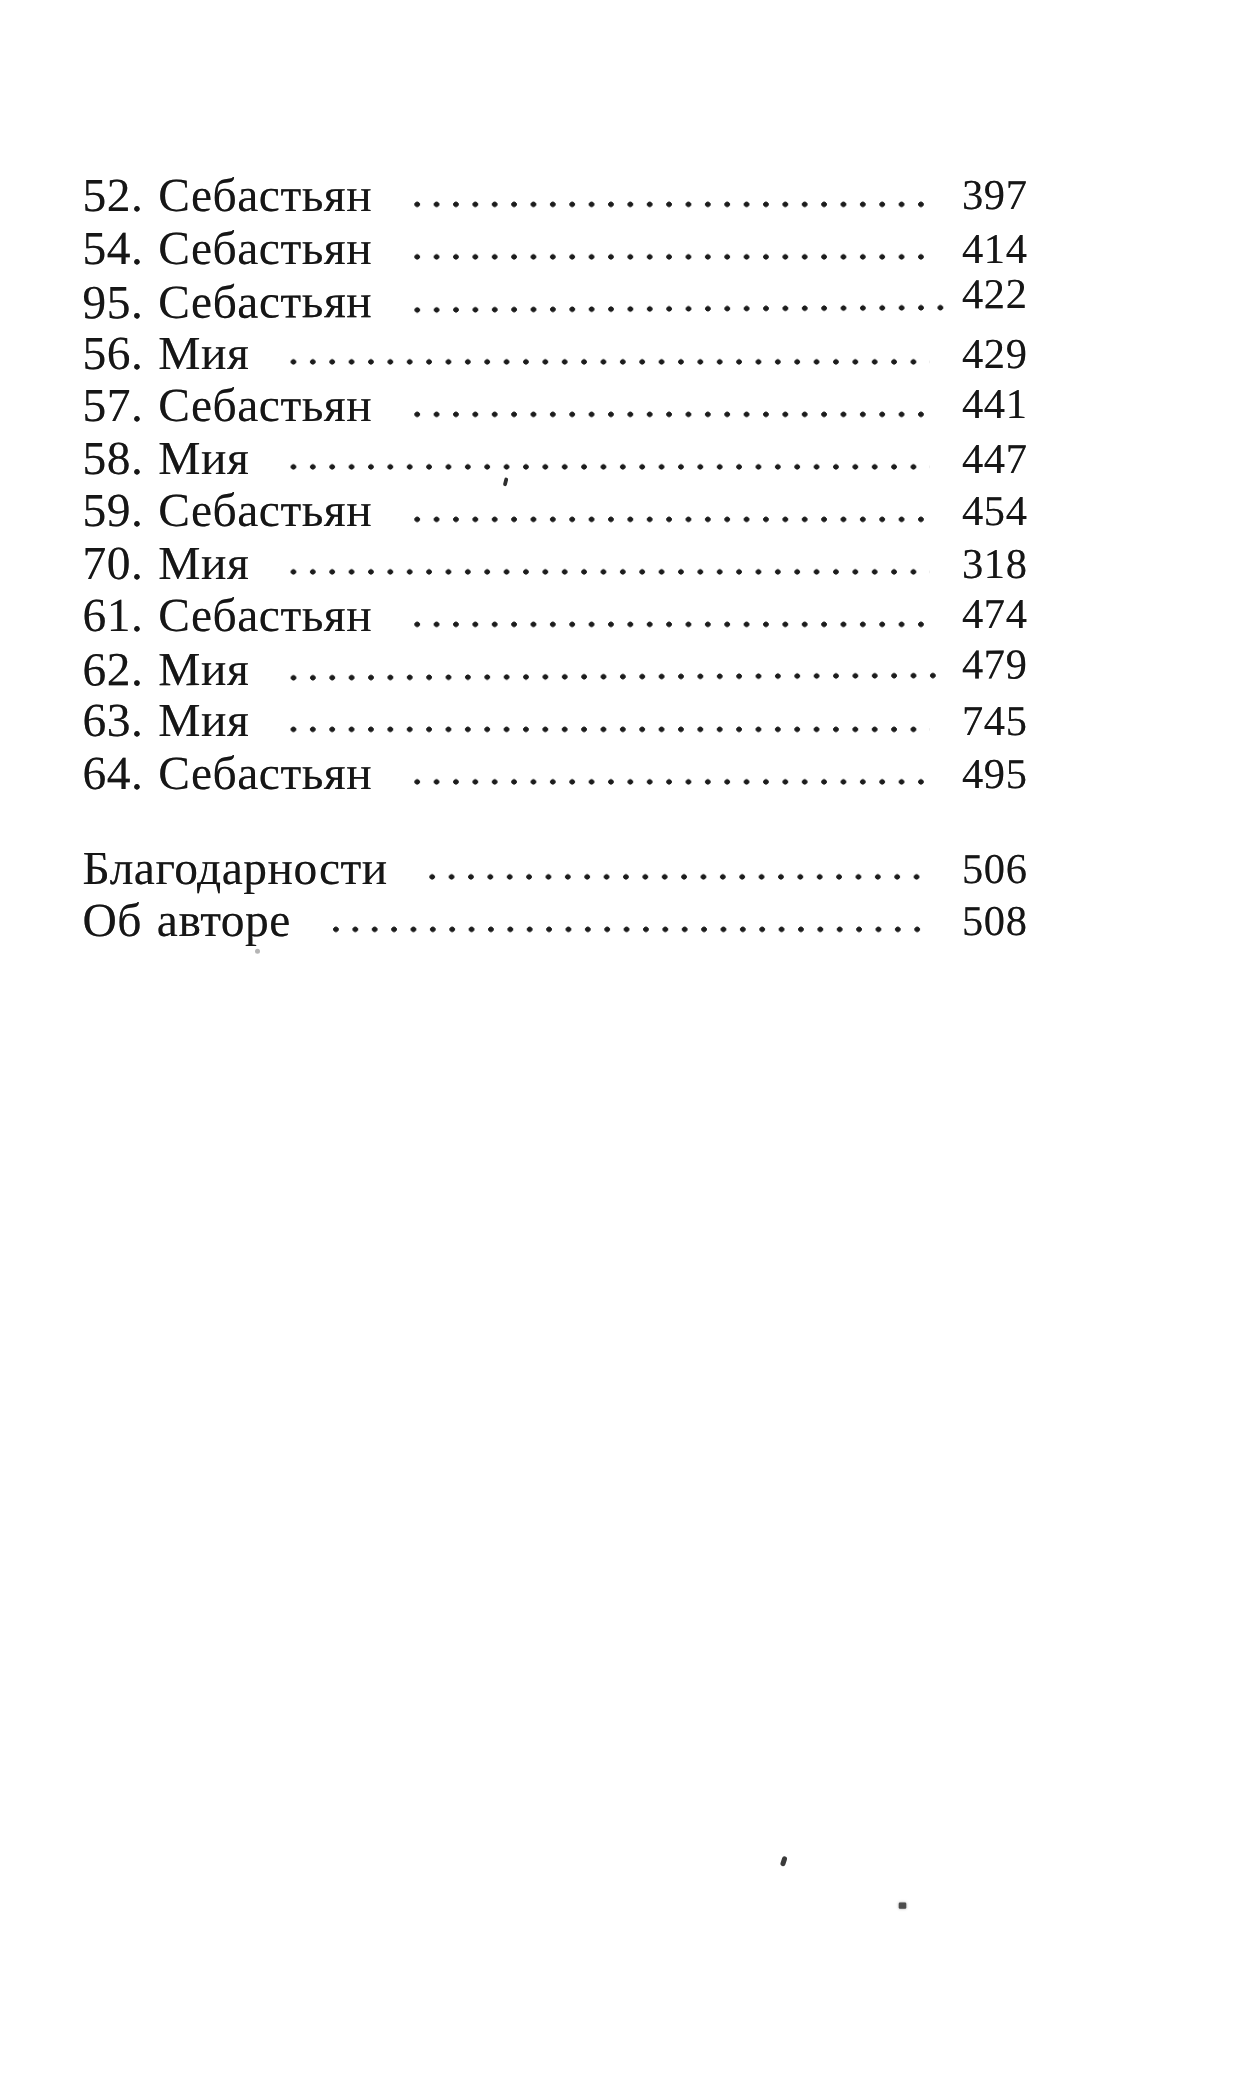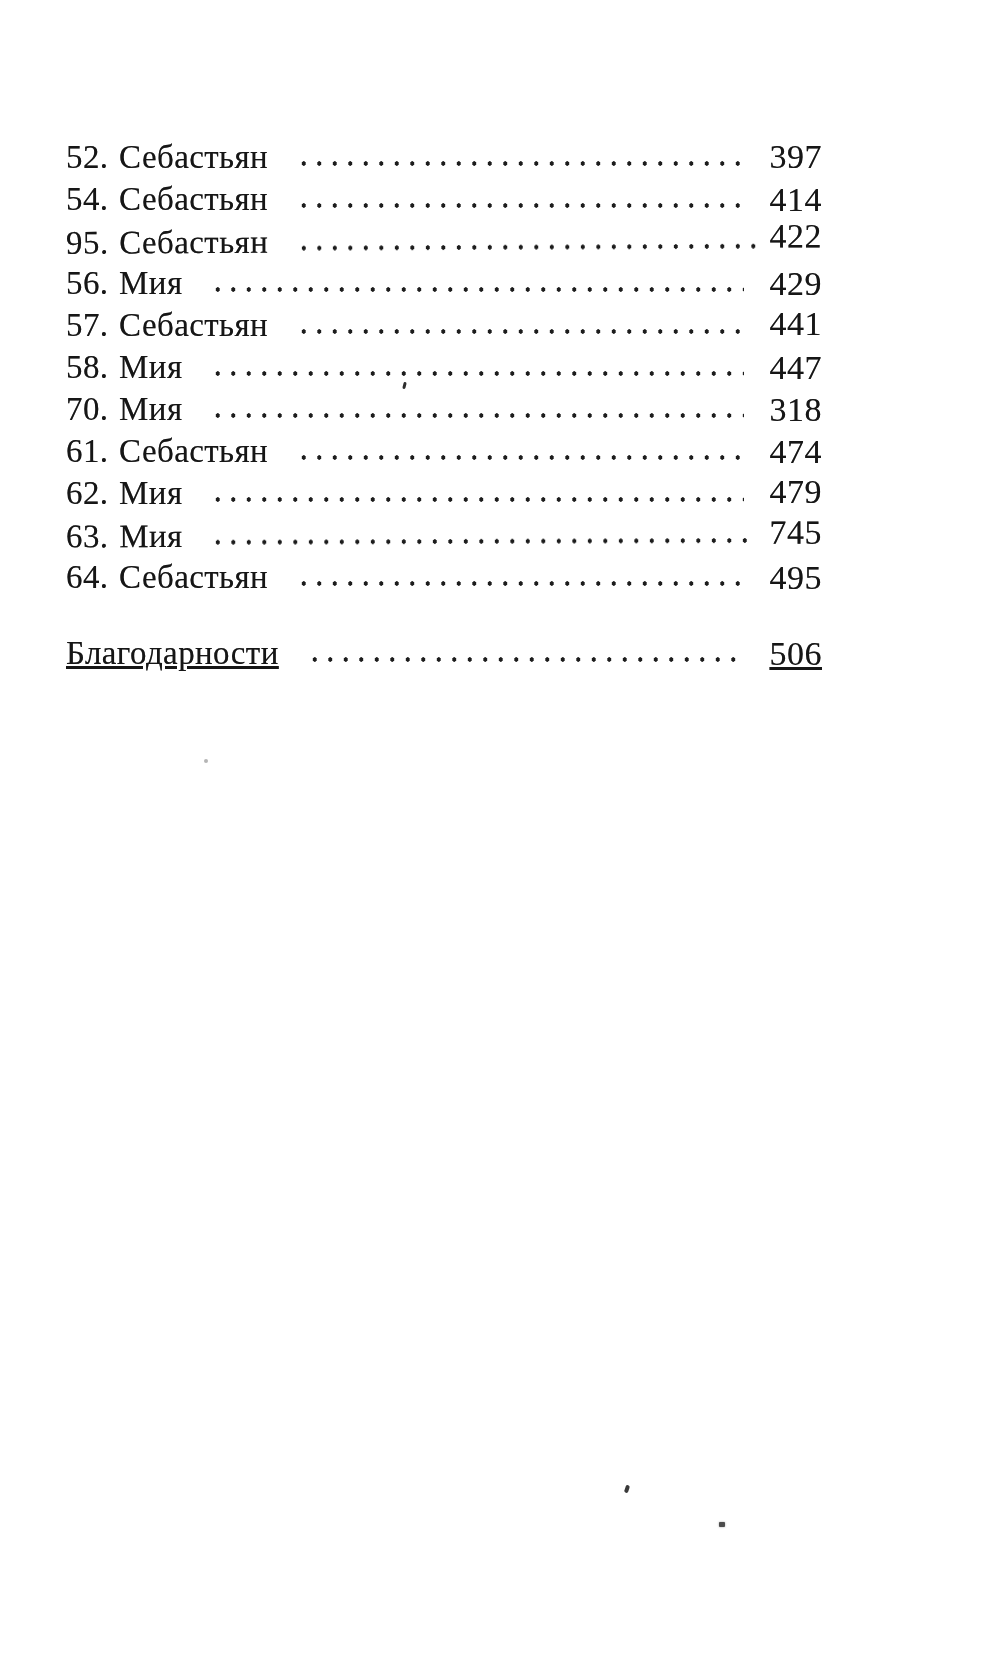--- a/index.html
+++ b/index.html
@@ -22,21 +22,21 @@
     top: 130px;
     width: 756px;
   }
   .toc-row {
     display: flex;
     align-items: flex-end;
     height: 42px;
     white-space: nowrap;
   }
   .row-title {
-    font-size: 33px;
+    font-size: 38px;
     line-height: 29px;
     letter-spacing: 0.4px;
     word-spacing: 2px;
     text-shadow: 0 0 0.5px rgba(20,20,20,0.55);
   }
   .leader {
     flex: 1 1 auto;
     height: 5px;
     margin: 0 16px 6px 28px;
     background-image: radial-gradient(circle, #1c1c1c 2px, rgba(0,0,0,0) 2.4px);
@@ -45,21 +45,21 @@
     background-repeat: repeat-x;
   }
   .page-num {
     font-size: 34px;
     line-height: 29px;
     min-width: 62px;
     text-align: right;
     letter-spacing: 0.5px;
     text-shadow: 0 0 0.5px rgba(20,20,20,0.55);
   }
-  #back-list { margin-top: 34px; text-decoration: underline; }
+  #back-list { margin-top: 34px; }
 
   
   #toc-list .toc-row:nth-child(1) .page-num { transform: translateY(-1px); }
   #toc-list .toc-row:nth-child(3) { transform: rotate(-0.25deg); }
   #toc-list .toc-row:nth-child(3) .page-num { transform: translateY(-4px); }
   #toc-list .toc-row:nth-child(3) .leader { margin-right: 4px; }
   #toc-list .toc-row:nth-child(5) .page-num { transform: translateY(-2px); }
   #toc-list .toc-row:nth-child(9) .page-num { transform: translateY(-2px); }
   #toc-list .toc-row:nth-child(10) { transform: rotate(-0.2deg); }
   #toc-list .toc-row:nth-child(10) .leader { margin-right: 6px; }
@@ -107,20 +107,25 @@
           <span class="row-title">57. Себастьян</span>
           <span class="leader"></span>
           <span class="page-num">441</span>
         </div>
         <div class="toc-row">
           <span class="row-title">58. Мия</span>
           <span class="leader"></span>
           <span class="page-num">447</span>
         </div>
         <div class="toc-row">
+          <span class="row-title">59. Себастьян</span>
+          <span class="leader"></span>
+          <span class="page-num">454</span>
+        </div>
+        <div class="toc-row">
           <span class="row-title">70. Мия</span>
           <span class="leader"></span>
           <span class="page-num">318</span>
         </div>
         <div class="toc-row">
           <span class="row-title">61. Себастьян</span>
           <span class="leader"></span>
           <span class="page-num">474</span>
         </div>
         <div class="toc-row">
@@ -138,20 +143,25 @@
           <span class="leader"></span>
           <span class="page-num">495</span>
         </div>
       </div>
     <div id="back-list">
         <div class="toc-row">
           <span class="row-title">Благодарности</span>
           <span class="leader"></span>
           <span class="page-num">506</span>
         </div>
+        <div class="toc-row">
+          <span class="row-title">Об авторе</span>
+          <span class="leader"></span>
+          <span class="page-num">508</span>
+        </div>
       </div>
   </div>
 
   <span class="speck speck-a1"></span>
   <span class="speck speck-f1"></span>
   <span class="speck speck-a2"></span>
   <span class="speck speck-d2"></span>
 </div>
 
 </body></html>

